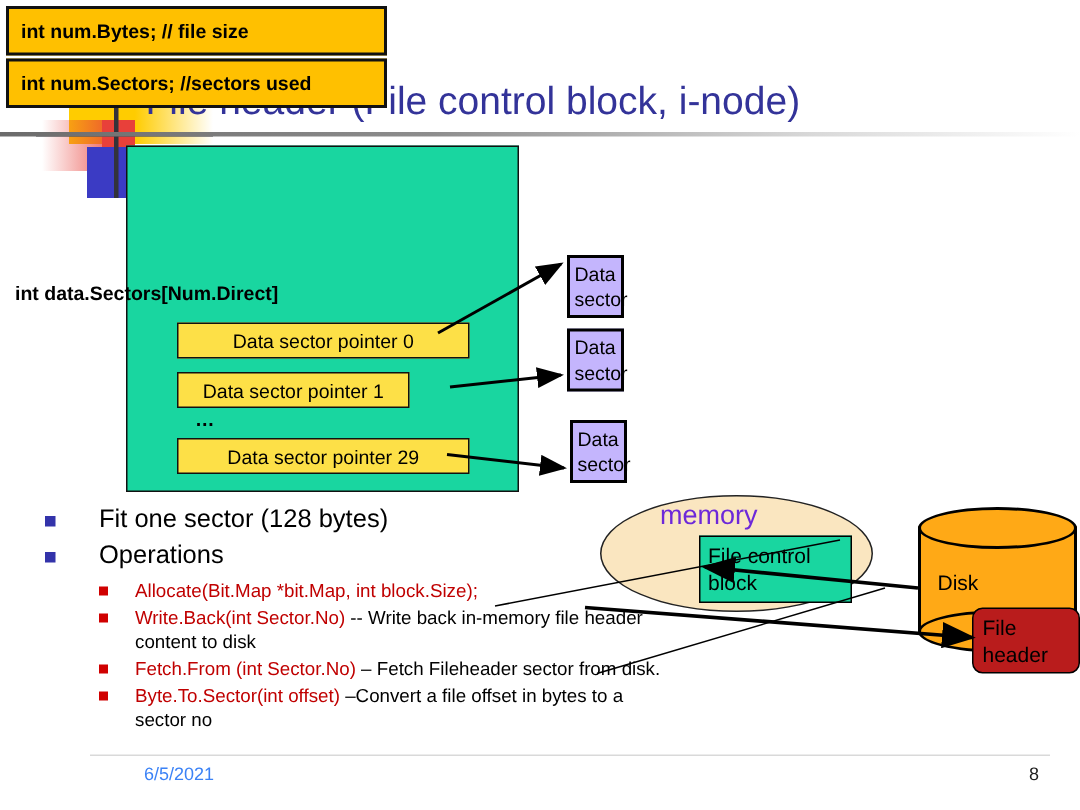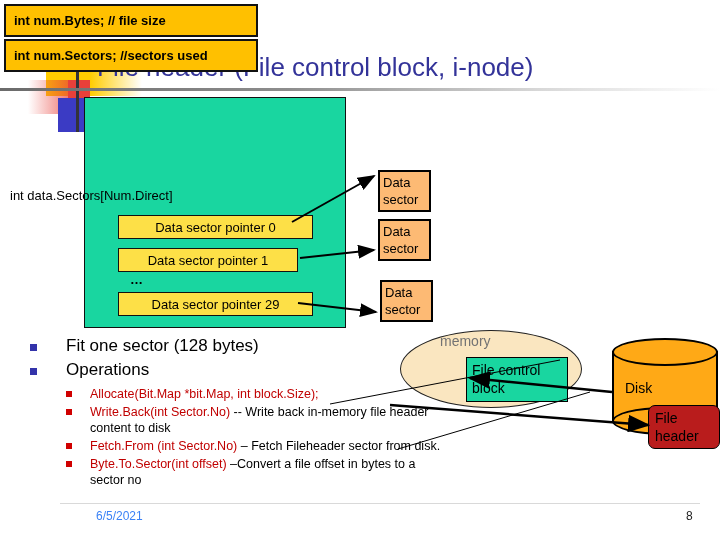--- a/index.html
+++ b/index.html
@@ -32,52 +32,52 @@
   
   .fh-box{position:absolute;left:84px;top:97px;width:262px;height:231px;
      background:#19D6A0;border:1px solid #111;box-sizing:border-box;}
   .yrow{position:absolute;left:4px;width:254px;height:33px;background:#FFC000;
      border:2px solid #111;box-sizing:border-box;
      display:flex;align-items:center;padding-left:8px;
      font-size:13px;color:#000;font-weight:bold;}
   .yrow.r1{top:4px;}
   .yrow.r2{top:39px;}
   .arr-label{position:absolute;left:10px;top:188px;width:250px;
-     font-size:13px;color:#000;font-weight:normal;}
+     font-size:13px;color:#000;font-weight:bold;}
   .ptr{position:absolute;height:24px;background:#fde047;
      border:1px solid #111;box-sizing:border-box;
      display:flex;align-items:center;justify-content:center;
      font-size:13px;color:#000;}
   .ptr.p0{left:118px;top:215px;width:195px;}
-  .ptr.p1{left:118px;top:248px;width:180px;}
+  .ptr.p1{left:118px;top:248px;width:155px;}
   .ptr.p29{left:118px;top:292px;width:195px;}
   .ellip{position:absolute;left:130px;top:272px;font-size:13px;color:#000;font-weight:bold;}
 
   
-  .dsec{position:absolute;width:53px;background:#fdba74;border:2px solid #000;
+  .dsec{position:absolute;width:38px;background:#c4b5fd;border:2px solid #000;
      box-sizing:border-box;font-size:13px;color:#000;line-height:17px;
      padding:2px 3px;}
   .dsec.s0{left:378px;top:170px;height:42px;}
   .dsec.s1{left:378px;top:219px;height:42px;}
   .dsec.s2{left:380px;top:280px;height:42px;}
 
   
   .bullets{position:absolute;left:28px;top:336px;width:420px;}
   .b1{position:relative;padding-left:38px;margin-bottom:4px;font-size:17px;color:#000;}
   .b1 .bm{position:absolute;left:2px;top:8px;width:7px;height:7px;background:#3333AA;}
   .b2wrap{margin-top:6px;margin-left:36px;}
   .b2{position:relative;padding-left:26px;margin-bottom:2px;font-size:12.5px;
      color:#000;line-height:16px;}
   .b2 .bm{position:absolute;left:2px;top:5px;width:6px;height:6px;background:#D00000;}
   .code{color:#C00000;}
 
   
   .memory{position:absolute;left:400px;top:330px;width:180px;height:76px;
      background:#FAE6C0;border:1px solid #222;border-radius:50%/50%;}
-  .memory-label{position:absolute;left:440px;top:333px;font-size:14px;color:#737373;}
+  .memory-label{position:absolute;left:440px;top:333px;font-size:18px;color:#6d28d9;}
   .fcb{position:absolute;left:466px;top:357px;width:102px;height:45px;
      background:#19D6A0;border:1px solid #000;box-sizing:border-box;
      font-size:14px;color:#000;line-height:18px;padding:3px 5px;}
 
   
   .disk{position:absolute;left:612px;top:338px;width:106px;height:96px;}
   .disk .body{position:absolute;left:0;top:13px;width:106px;height:70px;
      background:#FFA916;border-left:2px solid #000;border-right:2px solid #000;box-sizing:border-box;}
   .disk .top{position:absolute;left:0;top:0;width:106px;height:28px;
      background:#FFA916;border:2px solid #000;border-radius:50%;box-sizing:border-box;}

